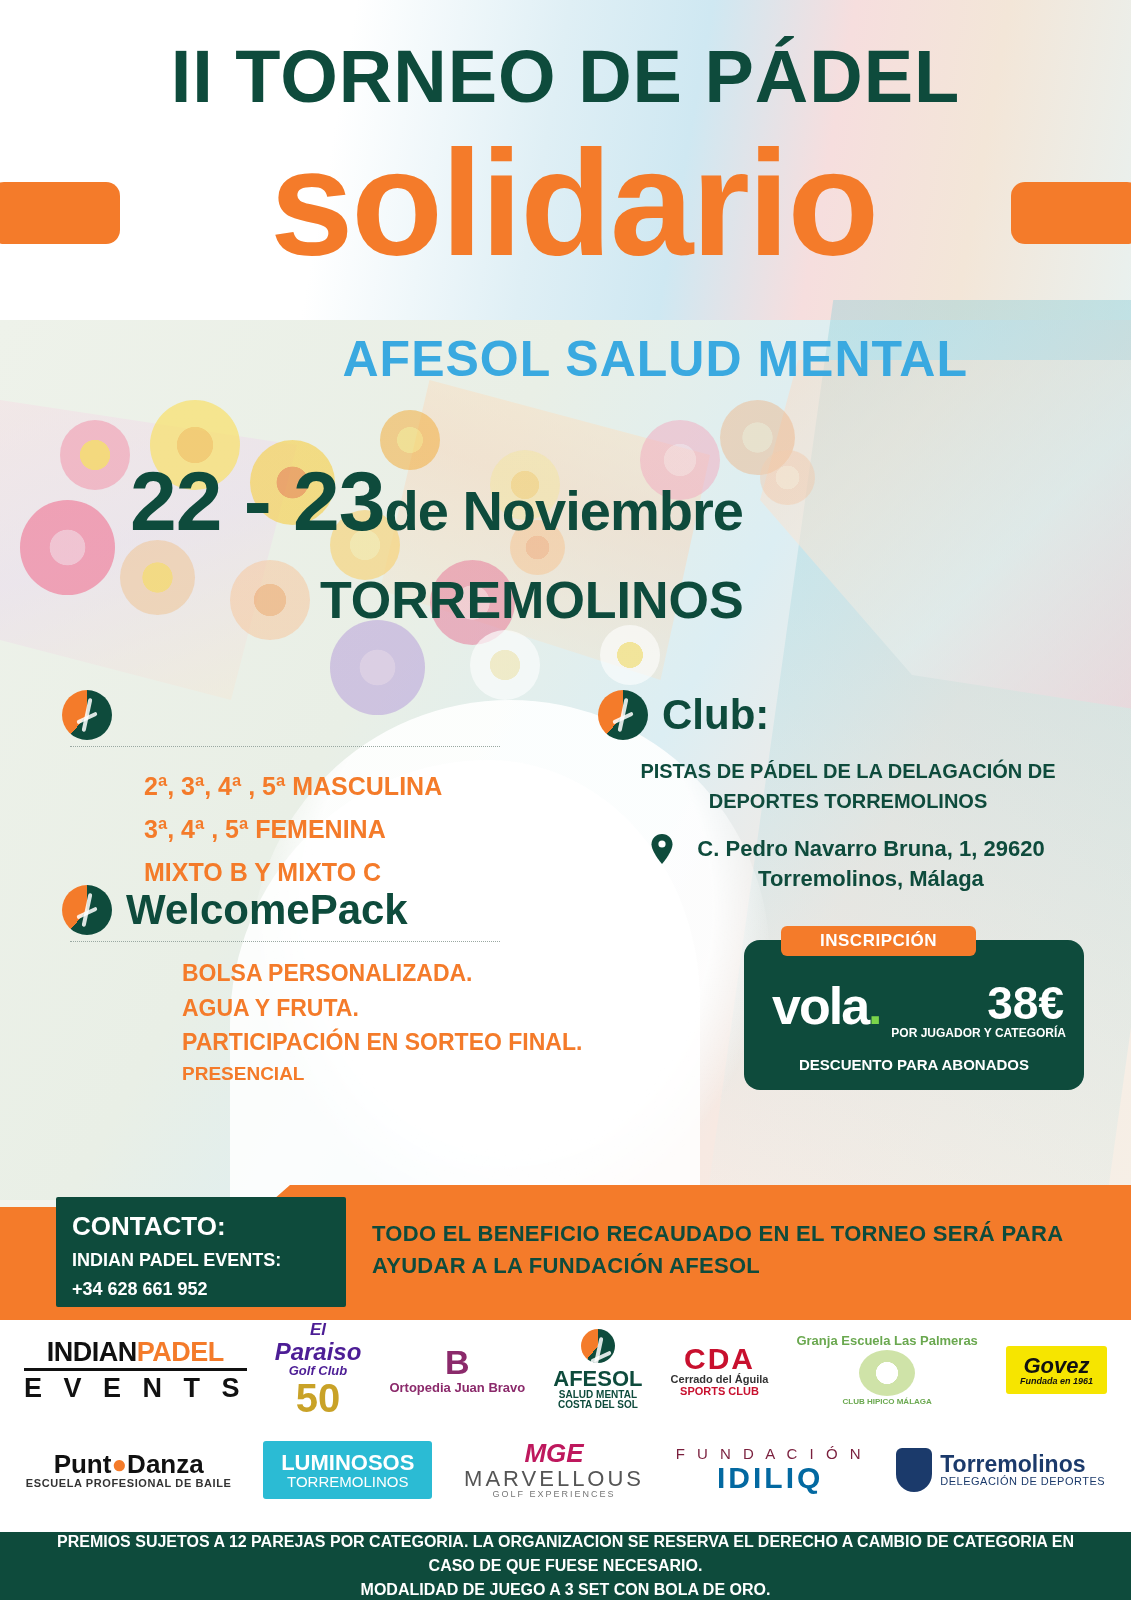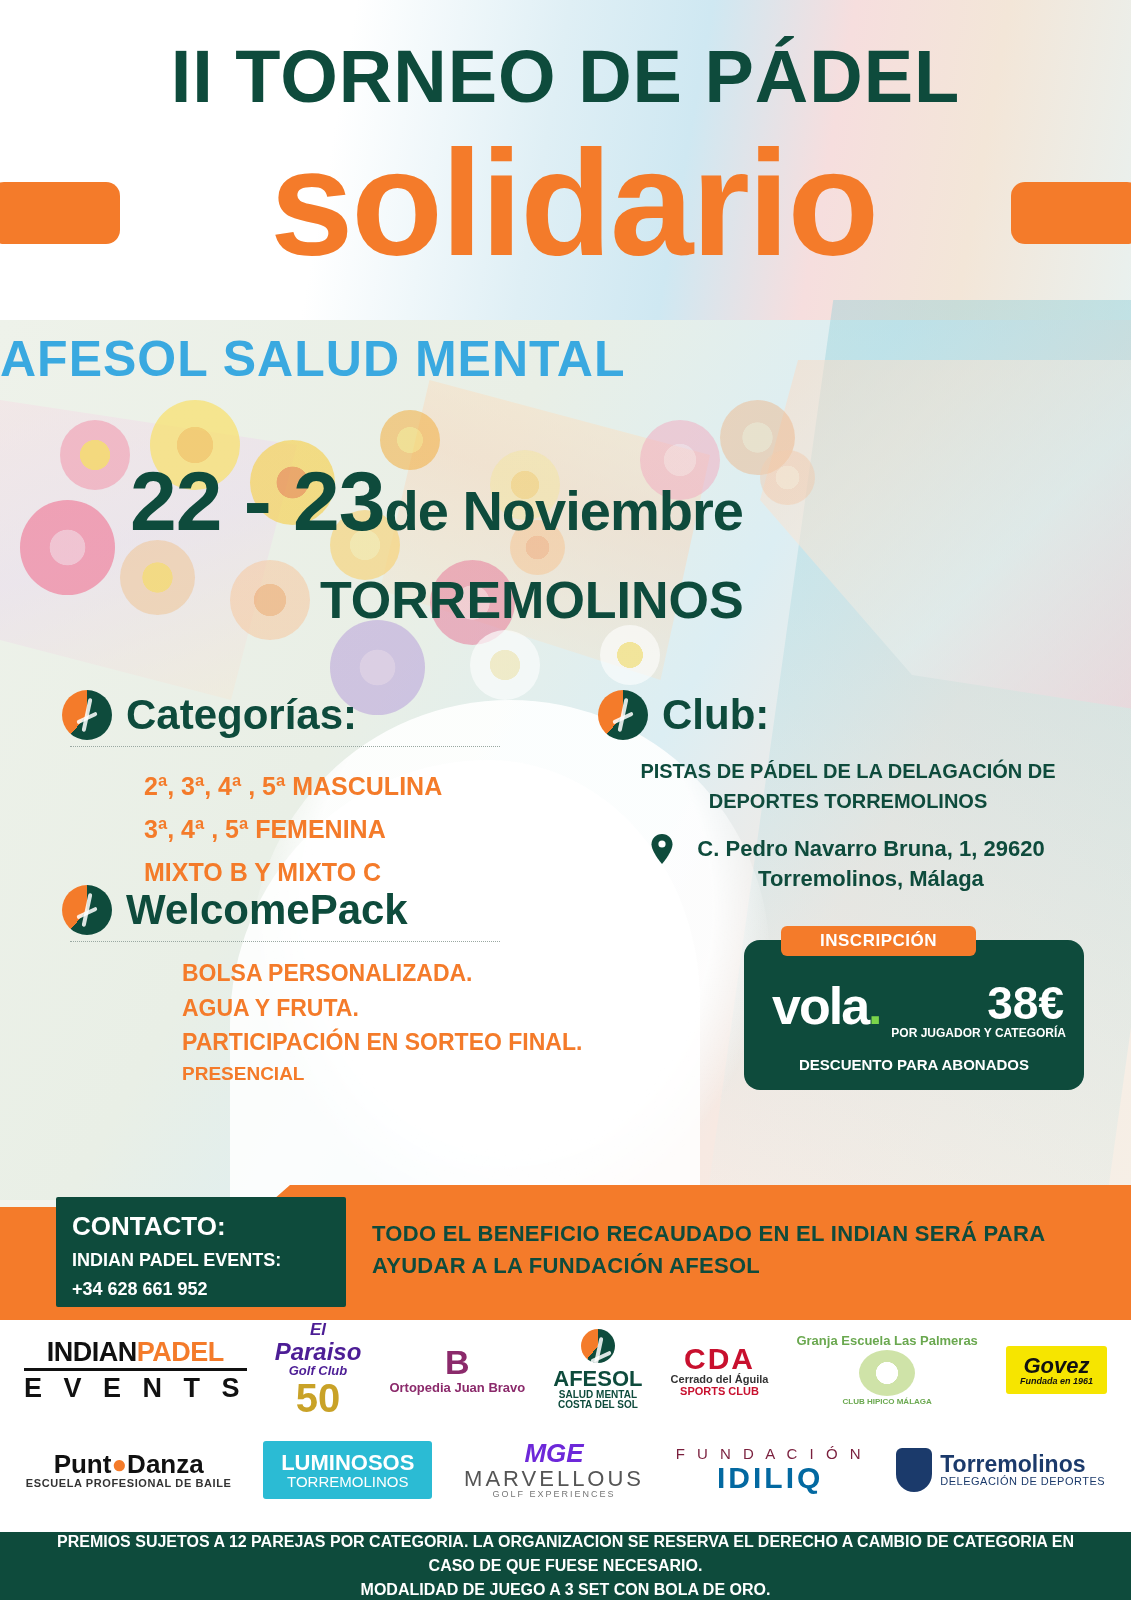--- a/index.html
+++ b/index.html
@@ -67,21 +67,21 @@
     position: absolute; top: 182px; height: 62px; background: #f47b2a; border-radius: 14px;
   }
   .bar-l { left: -10px; width: 130px; }
   .bar-r { right: -10px; width: 130px; }
   .title-solidario {
     position: absolute; left: 8px; top: 128px; width: 1131px; text-align: center;
     font-size: 150px; font-weight: bold; color: #f47b2a; line-height: 1;
     letter-spacing: -2px;
   }
   .title-sub {
-    position: absolute; left: 0; top: 330px; width: 968px; text-align: left;
+    position: absolute; left: 0; top: 330px; width: 968px; text-align: right;
     font-size: 50px; font-weight: bold; color: #3aa9e0; letter-spacing: 1px;
   }
 
   
   .dates {
     position: absolute; left: 130px; top: 462px; color: #0e4b3c;
     font-weight: bold;
   }
   .dates .big { font-size: 84px; line-height: .95; letter-spacing: -1px; }
   .dates .big .mon { font-size: 56px; font-weight: bold; }
@@ -170,21 +170,21 @@
   .cda-sub { font-size: 11px; font-weight:bold; color:#333;}
   .granja { font-size: 13px; font-weight:bold; color:#6aa84f;}
   .govez { background:#f6e500; padding:8px 14px; font-size:22px; font-weight:bold; font-style:italic; color:#111; border-radius:3px;}
   .govez-sub{ font-size:9px; font-weight:bold;}
   .punto { font-size: 26px; font-weight:bold; color:#111;}
   .punto .o { color:#f47b2a;}
   .punto-sub { font-size: 11px; font-weight:bold; color:#333; letter-spacing:.6px;}
   .lumi { background:#2bbbd4; color:#fff; padding:10px 18px; border-radius:3px;}
   .lumi-1 { font-size: 22px; font-weight:bold;}
   .lumi-2 { font-size: 15px;}
-  .marv-1 { font-size: 26px; font-weight:bold; color:#6d28d9; font-style:italic;}
+  .marv-1 { font-size: 26px; font-weight:bold; color:#be185d; font-style:italic;}
   .marv-2 { font-size: 22px; color:#555; letter-spacing:3px;}
   .marv-3 { font-size: 9px; color:#777; letter-spacing:2px;}
   .idiliq-1 { font-size: 15px; color:#7a1f3d; letter-spacing:4px;}
   .idiliq-2 { font-size: 30px; color:#0369a1; font-weight:bold; letter-spacing:3px;}
   .torre-1 { font-size: 23px; font-weight:bold; color:#1b3a6b;}
   .torre-2 { font-size: 11px; color:#1b3a6b; letter-spacing:.5px;}
   .shield { width:36px; height:44px; background:#1b3a6b; border-radius:6px 6px 18px 18px; display:inline-block; margin-right:8px;}
 
   
   .footer {
@@ -237,21 +237,20 @@
   <div class="dates">
     <div class="big">
       <span>22 - 23</span><span class="mon">de Noviembre</span>
     </div>
   </div>
   <div class="city">TORREMOLINOS</div>
 
   <div class="cat-block">
     <div class="row-head">
       <span class="logo-mark"></span>
-      <span class="sec-title">Categorías:</span>
     </div>
     <div class="dotline"></div>
     <div class="cat-list">
       <div>2ª, 3ª, 4ª , 5ª MASCULINA</div>
       <div>3ª, 4ª , 5ª FEMENINA</div>
       <div>MIXTO B Y MIXTO C</div>
     </div>
   </div>
 
   <div class="wp-block">
@@ -293,21 +292,21 @@
     <div class="price-sub">POR JUGADOR Y CATEGORÍA</div>
     <div class="disc">DESCUENTO PARA ABONADOS</div>
   </div>
 
   <div class="band"></div>
   <div class="contact-box">
     <div class="contact-title">CONTACTO:</div>
     <div class="contact-line">INDIAN PADEL EVENTS:</div>
     <div class="contact-line">+34 628 661 952</div>
   </div>
-  <div class="band-msg">TODO EL BENEFICIO RECAUDADO EN EL INDIAN SERÁ PARA AYUDAR A LA FUNDACIÓN AFESOL</div>
+  <div class="band-msg">TODO EL BENEFICIO RECAUDADO EN EL TORNEO SERÁ PARA AYUDAR A LA FUNDACIÓN AFESOL</div>
 
   <div class="sponsors">
     <div class="sp-row">
       <div class="sp">
         <div class="ipe-1"><span>INDIAN</span><span class="pd">PADEL</span></div>
         <div class="ipe-line"></div>
         <div class="ipe-2">E V E N T S</div>
       </div>
       <div class="sp">
         <div class="paraiso">El</div>

